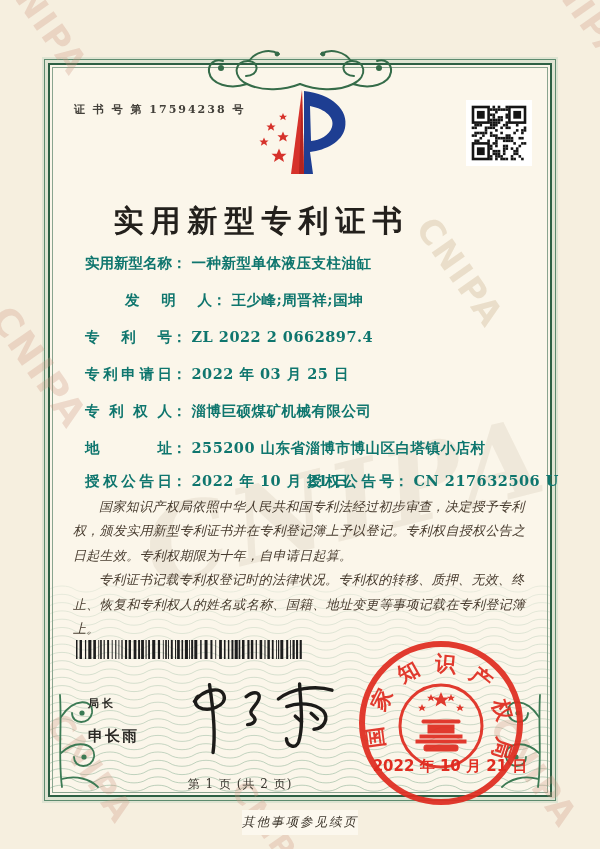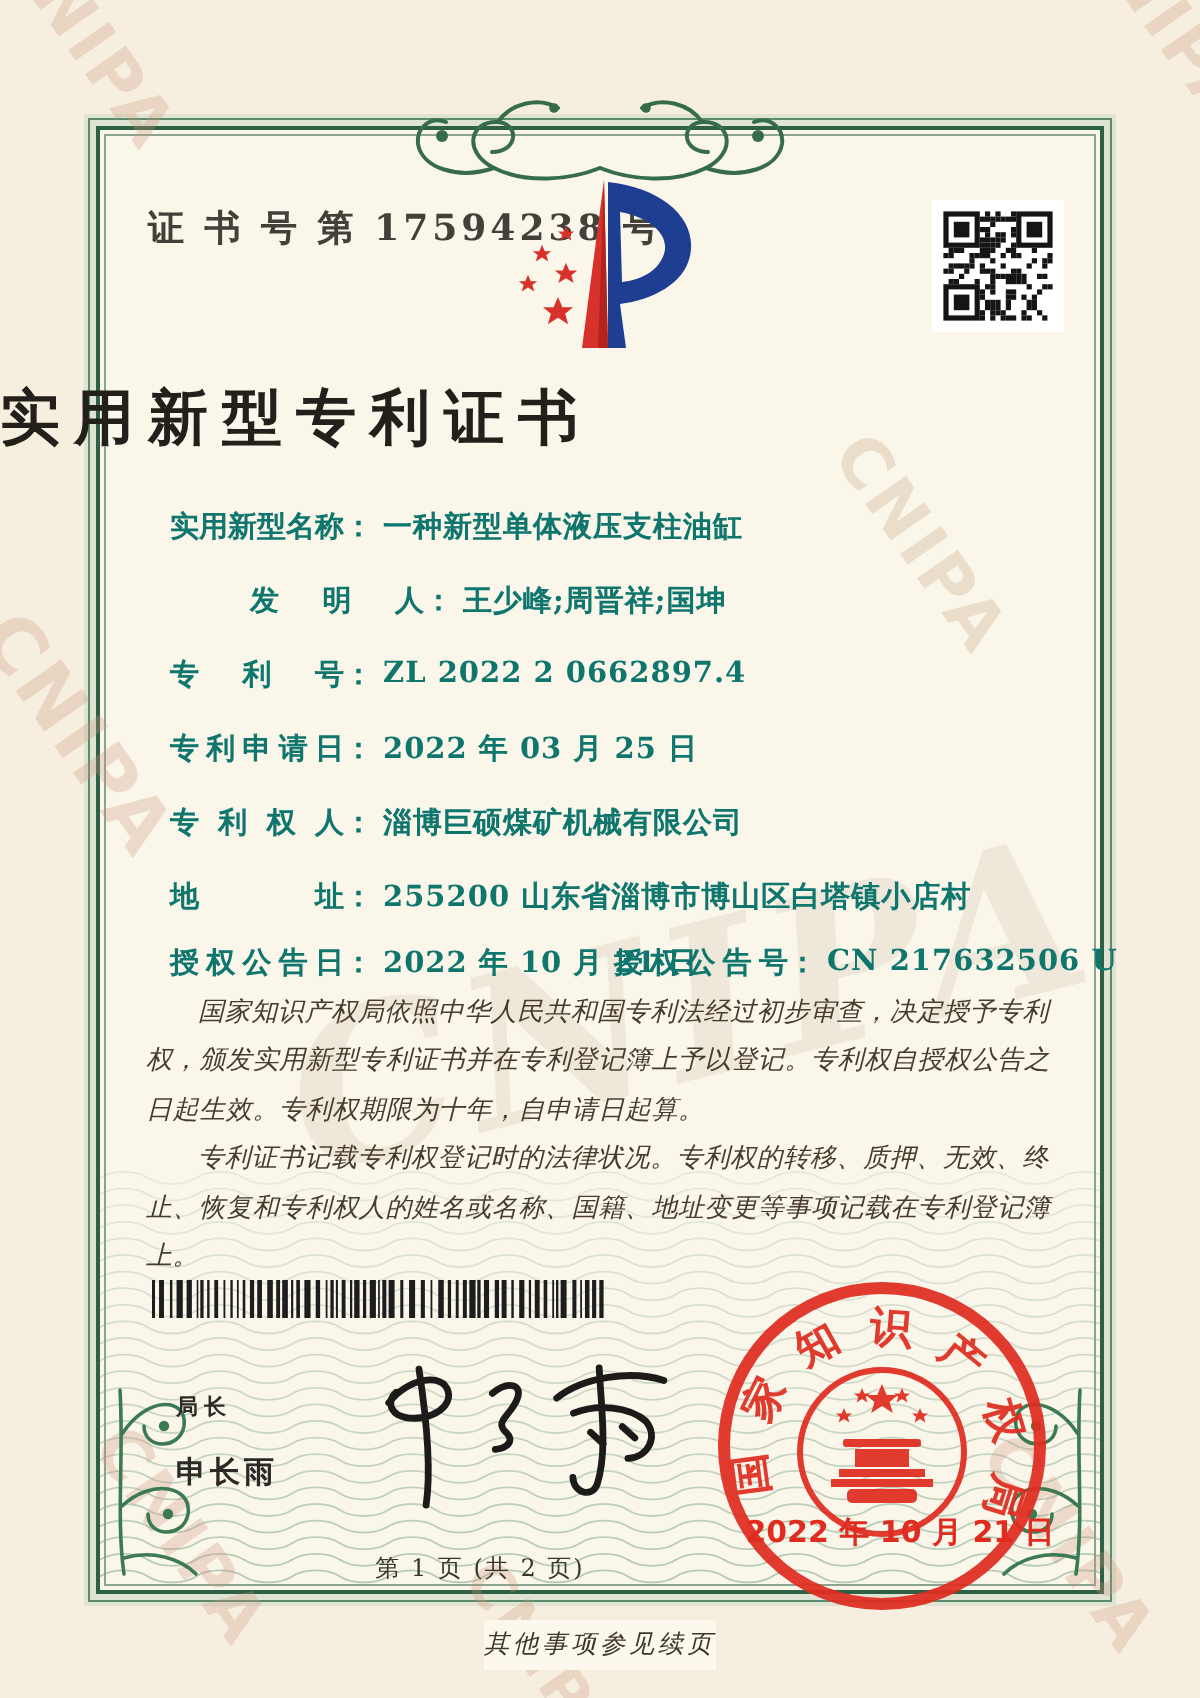--- a/index.html
+++ b/index.html
@@ -27,28 +27,28 @@
     color:rgba(205,150,128,.30); transform:rotate(55deg); letter-spacing:2px;
     user-select:none; white-space:nowrap;
   }
   .wm-script {
     position:absolute; font-family:"DejaVu Serif", serif; font-style:italic;
     font-weight:700; color:rgba(170,150,120,.14); transform:rotate(-14deg);
     letter-spacing:6px; user-select:none;
   }
   
   .cert-no {
-    position:absolute; left:74px; top:102px; font-size:18px; font-weight:600;
+    position:absolute; left:74px; top:102px; font-size:11px; font-weight:600;
     color:#43403a; letter-spacing:2px;
   }
   .logo { position:absolute; left:252px; top:86px; }
   .qr { position:absolute; left:466px; top:100px; width:66px; height:66px;
         background:#fff; padding:4px; }
   .title {
-    position:absolute; left:0; top:189px; width:523px; text-align:left;
+    position:absolute; left:0; top:201px; width:523px; text-align:center;
     font-size:30px; font-weight:700; letter-spacing:7px; color:#23201c;
   }
   
   .field-row {
     position:absolute; left:85px; width:440px; height:22px;
     font-size:14.5px; font-weight:600; color:#0f766e; white-space:nowrap;
   }
   .lbl {
     display:inline-block; width:87px; text-align:justify; text-align-last:justify;
     vertical-align:top;

